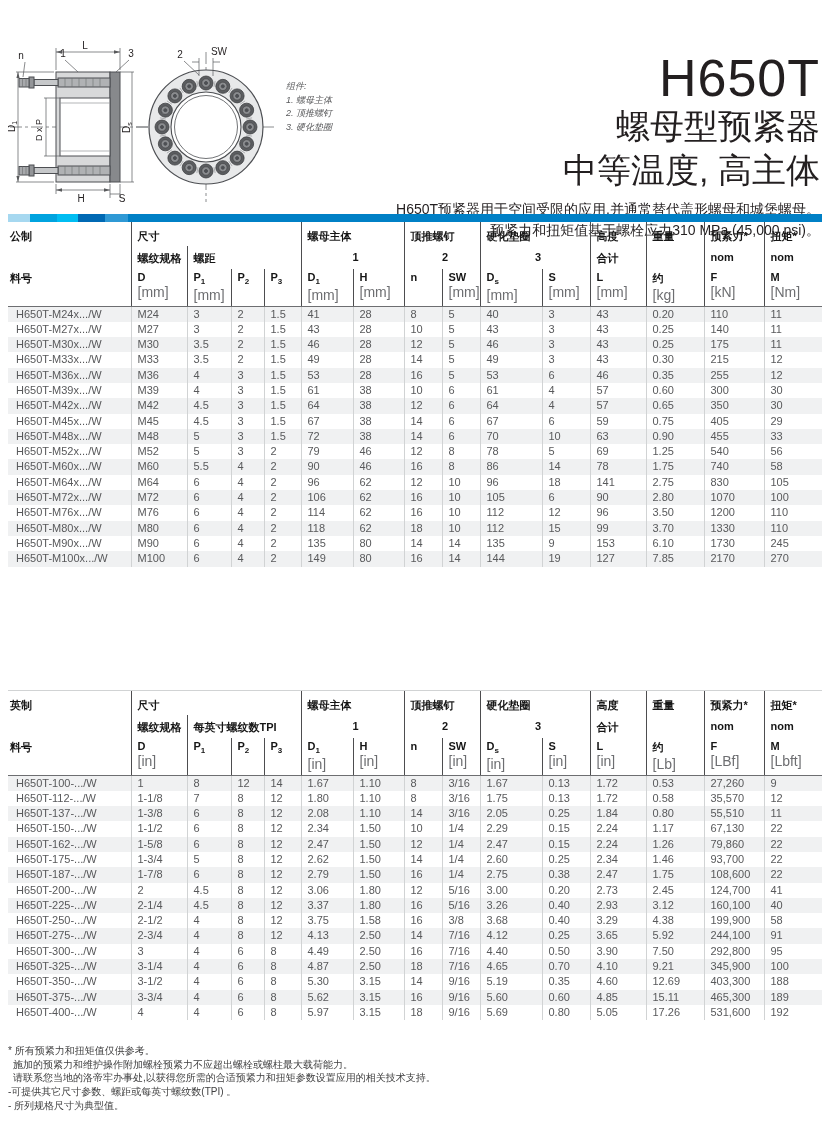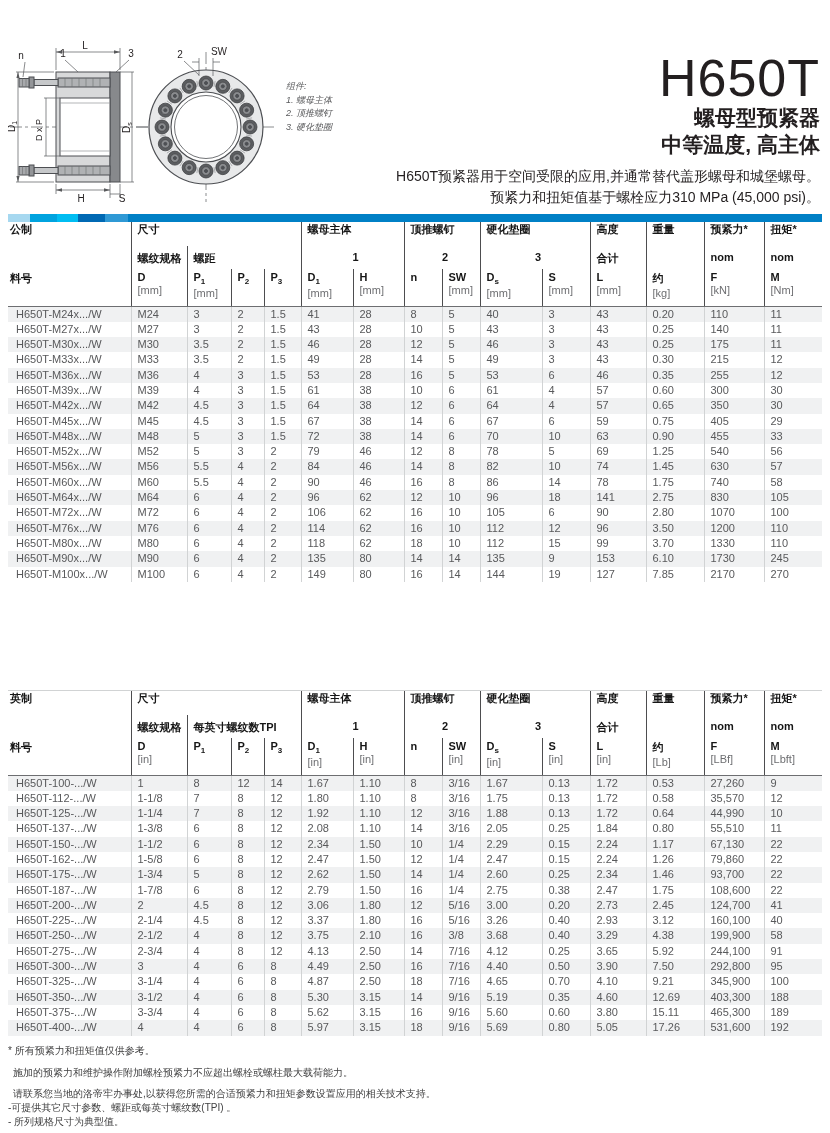--- a/index.html
+++ b/index.html
@@ -2,57 +2,57 @@
 <html><head>
 <meta charset="utf-8">
 <style>
   * { box-sizing: border-box; margin: 0; padding: 0; }
   body { background: #fff; font-family: "Liberation Sans", "DejaVu Sans", sans-serif; }
   .page { position: relative; width: 830px; height: 1133px; background: #fff; overflow: hidden; }
 
   
   .title-block { position: absolute; top: 52px; right: 10px; text-align: right; color: #231f20; }
   .product-name { font-size: 52px; line-height: 1.0; font-weight: 400; letter-spacing: 1px; }
-  .product-sub { font-size: 21px; line-height: 1.3; font-weight: 700; }
+  .product-sub { font-size: 34px; line-height: 1.3; font-weight: 400; }
   .product-desc { font-size: 14px; line-height: 1.5; margin-top: 7px; color: #231f20; }
 
   
   .diagram-svg { position: absolute; left: 8px; top: 36px; }
   .components { position: absolute; left: 286px; top: 80px; font-size: 9px; color: #58595b; line-height: 1.5; font-style: italic; }
 
   
   .tbl-wrap { position: absolute; left: 8px; width: 814px; }
   .tbl-metric { top: 214px; }
   .tbl-imperial { top: 690px; border-top: 1px solid #d1d3d4; }
   .bar { height: 8px; display: flex; }
   .bar span { display: block; height: 8px; }
   .seg1 { width: 22px; } .seg2 { width: 27px; } .seg3 { width: 21px; }
   .seg4 { width: 27px; } .seg5 { width: 23px; } .seg6 { flex: 1; }
 
   table { width: 814px; border-collapse: collapse; table-layout: fixed; }
   thead th { border-left: 1px solid #4d4d4f; color: #161616; font-weight: bold;
              font-size: 11px; text-align: left; padding-left: 6px; vertical-align: top; }
   thead tr th:first-child { border-left: none; padding-left: 2px; }
-  tr.grp th { height: 24px; }
+  tr.grp th { height: 24px; padding-top: 7px; }
   tr.subgrp th { height: 23px; padding-top: 5px; }
   tr.colhdr th { height: 37px; padding-top: 2px; border-bottom: 1px solid #6d6e71; margin-left: 35px; }
   tr.colhdr th:first-child { border-bottom: 1px solid #6d6e71; }
-  th .unit { font-weight: normal; color: #6d6e71; font-size: 11px; margin-top: 1px; }
+  th .unit { font-weight: normal; color: #6d6e71; font-size: 14px; margin-top: 1px; }
   th sub { font-size: 8px; }
   .center { text-align: center !important; }
   tbody td { border-left: 1px solid #d1d3d4; font-size: 11px; color: #58595b;
              height: 15.3px; line-height: 15.3px; padding: 0 0 0 6px; white-space: nowrap;
              overflow: hidden; }
   tbody tr td:first-child { border-left: none; padding-left: 8px; }
   tbody tr:nth-child(odd) { background: #f0f1f2; }
 
   
   .footnotes { position: absolute; left: 8px; top: 1044px; font-size: 10px;
                color: #404041; line-height: 1.37; }
-  .footnotes .indent { padding-left: 5px; margin-top: 8px; }
+  .footnotes .indent { padding-left: 5px; }
 </style>
 </head>
 <body>
 
 <div class="page">
 
   <svg class="diagram-svg" width="412" height="175" viewBox="0 0 412 175" font-family="Liberation Sans, DejaVu Sans, sans-serif">
 
     <g stroke="#4d4f53" stroke-width="1" fill="none">
       <line x1="2" y1="91" x2="140" y2="91" stroke="#6d6e71" stroke-width="0.8" stroke-dasharray="12 3 3 3"></line>
@@ -471,37 +471,20 @@
             <td>12</td>
             <td>8</td>
             <td>78</td>
             <td>5</td>
             <td>69</td>
             <td>1.25</td>
             <td>540</td>
             <td>56</td>
           </tr>
           <tr>
-            <td>H650T-M56x.../W</td>
-            <td>M56</td>
-            <td>5.5</td>
-            <td>4</td>
-            <td>2</td>
-            <td>84</td>
-            <td>46</td>
-            <td>14</td>
-            <td>8</td>
-            <td>82</td>
-            <td>10</td>
-            <td>74</td>
-            <td>1.45</td>
-            <td>630</td>
-            <td>57</td>
-          </tr>
-          <tr>
             <td>H650T-M60x.../W</td>
             <td>M60</td>
             <td>5.5</td>
             <td>4</td>
             <td>2</td>
             <td>90</td>
             <td>46</td>
             <td>16</td>
             <td>8</td>
             <td>86</td>
@@ -707,37 +690,20 @@
             <td>8</td>
             <td>3/16</td>
             <td>1.75</td>
             <td>0.13</td>
             <td>1.72</td>
             <td>0.58</td>
             <td>35,570</td>
             <td>12</td>
           </tr>
           <tr>
-            <td>H650T-125-.../W</td>
-            <td>1-1/4</td>
-            <td>7</td>
-            <td>8</td>
-            <td>12</td>
-            <td>1.92</td>
-            <td>1.10</td>
-            <td>12</td>
-            <td>3/16</td>
-            <td>1.88</td>
-            <td>0.13</td>
-            <td>1.72</td>
-            <td>0.64</td>
-            <td>44,990</td>
-            <td>10</td>
-          </tr>
-          <tr>
             <td>H650T-137-.../W</td>
             <td>1-3/8</td>
             <td>6</td>
             <td>8</td>
             <td>12</td>
             <td>2.08</td>
             <td>1.10</td>
             <td>14</td>
             <td>3/16</td>
             <td>2.05</td>
@@ -849,21 +815,21 @@
             <td>160,100</td>
             <td>40</td>
           </tr>
           <tr>
             <td>H650T-250-.../W</td>
             <td>2-1/2</td>
             <td>4</td>
             <td>8</td>
             <td>12</td>
             <td>3.75</td>
-            <td>2.10</td>
+            <td>1.58</td>
             <td>16</td>
             <td>3/8</td>
             <td>3.68</td>
             <td>0.40</td>
             <td>3.29</td>
             <td>4.38</td>
             <td>199,900</td>
             <td>58</td>
           </tr>
           <tr>
@@ -939,21 +905,21 @@
             <td>3-3/4</td>
             <td>4</td>
             <td>6</td>
             <td>8</td>
             <td>5.62</td>
             <td>3.15</td>
             <td>16</td>
             <td>9/16</td>
             <td>5.60</td>
             <td>0.60</td>
-            <td>3.80</td>
+            <td>4.85</td>
             <td>15.11</td>
             <td>465,300</td>
             <td>189</td>
           </tr>
           <tr>
             <td>H650T-400-.../W</td>
             <td>4</td>
             <td>4</td>
             <td>6</td>
             <td>8</td>

